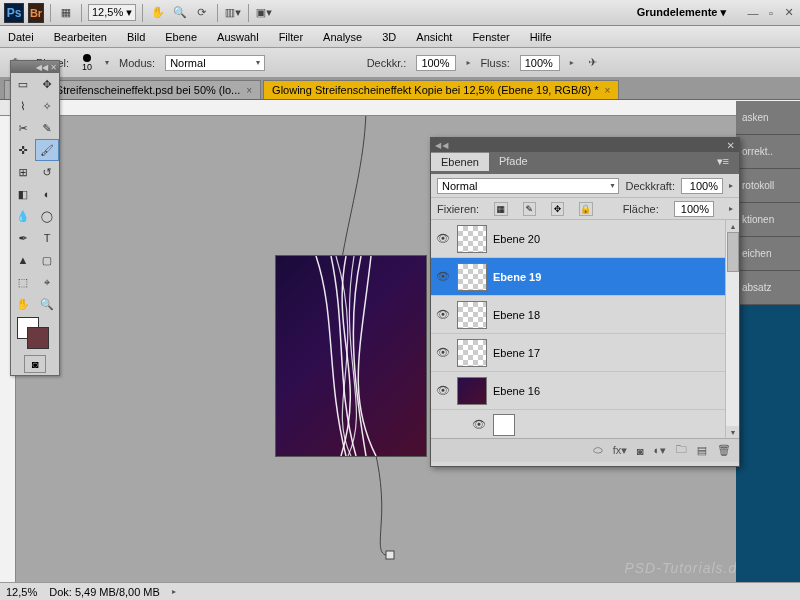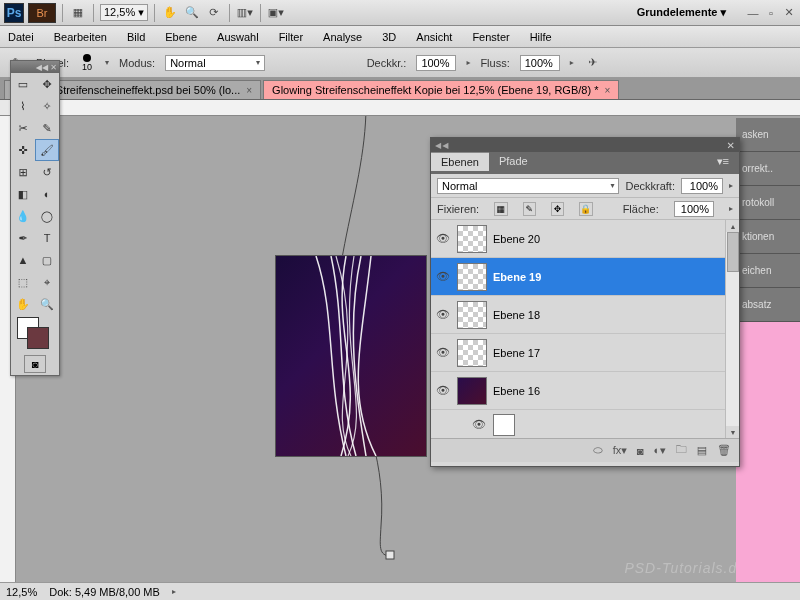--- a/index.html
+++ b/index.html
@@ -1,40 +1,40 @@
 <!DOCTYPE html>
 <html><head>
 <meta charset="utf-8">
 <style>
 * { margin: 0; padding: 0; box-sizing: border-box; font-family: Tahoma, Arial, sans-serif; font-size: 11px; }
 body { background: #b8b8b8; width: 800px; height: 600px; overflow: hidden; position: relative; }
 
 .menubar-top { height: 26px; background: linear-gradient(#e8e8e8, #d0d0d0); border-bottom: 1px solid #888; display: flex; align-items: center; padding: 0 4px; gap: 4px; }
 .ps-logo { width: 20px; height: 20px; background: #051e3e; color: #5ba8e8; font-weight: bold; display: flex; align-items: center; justify-content: center; font-size: 12px; border: 1px solid #333; }
-.br-logo { width: 28px; height: 20px; background: #3a2010; color: #e89050; font-weight: normal; display: flex; align-items: center; justify-content: center; font-size: 11px; border: 1px solid #333; }
+.br-logo { width: 16px; height: 20px; background: #3a2010; color: #e89050; font-weight: bold; display: flex; align-items: center; justify-content: center; font-size: 11px; border: 1px solid #333; }
 .top-sep { width: 1px; height: 18px; background: #999; margin: 0 2px; }
 .top-icon { width: 18px; height: 18px; display: flex; align-items: center; justify-content: center; color: #444; cursor: pointer; }
 .zoom-select { font-size: 11px; padding: 1px 3px; border: 1px solid #999; background: #f0f0f0; }
 .workspace-label { margin-left: auto; font-weight: bold; padding: 2px 8px; }
 .window-btns { display: flex; gap: 4px; margin-left: 8px; }
 .wbtn { width: 14px; height: 14px; display: flex; align-items: center; justify-content: center; color: #555; cursor: pointer; }
 
 .menubar { height: 22px; background: linear-gradient(#e8e8e8, #d5d5d5); border-bottom: 1px solid #999; display: flex; align-items: center; padding: 0 8px; gap: 20px; }
 .menuitem { cursor: pointer; }
 
 .optionsbar { height: 30px; background: linear-gradient(#e0e0e0, #cdcdcd); border-bottom: 1px solid #999; display: flex; align-items: center; padding: 0 8px; gap: 10px; }
 .opt-label { color: #333; }
 .opt-field { background: white; border: 1px solid #999; padding: 1px 4px; min-width: 40px; display: inline-block; }
 .opt-dropdown { background: white; border: 1px solid #999; padding: 1px 4px; min-width: 100px; display: inline-flex; align-items: center; justify-content: space-between; }
 .brush-dot { width: 8px; height: 8px; background: #000; border-radius: 50%; margin: 0 4px; }
 .tiny-arrow { font-size: 8px; color: #555; }
 
 .tabsbar { height: 22px; background: #989898; border-bottom: 1px solid #666; display: flex; align-items: flex-end; padding: 0 4px; }
 .doctab { background: #aaa; padding: 3px 8px; border: 1px solid #777; border-bottom: none; display: flex; align-items: center; gap: 6px; margin-right: 2px; cursor: pointer; }
-.doctab.active { background: #fca5a5; }
+.doctab.active { background: #eab308; }
 .tab-close { font-size: 10px; color: #555; }
 
 .workarea { position: absolute; top: 100px; left: 0; right: 0; bottom: 18px; background: #a7a7a7; }
 .ruler-h { position: absolute; top: 0; left: 16px; right: 0; height: 16px; background: #f2f2f2; border-bottom: 1px solid #888; }
 .ruler-v { position: absolute; top: 16px; left: 0; width: 16px; bottom: 0; background: #f2f2f2; border-right: 1px solid #888; }
 .ruler-corner { position: absolute; top: 0; left: 0; width: 16px; height: 16px; background: #e8e8e8; border-right: 1px solid #888; border-bottom: 1px solid #888; }
 .canvas-zone { position: absolute; top: 16px; left: 16px; right: 0; bottom: 0; background: #a7a7a7; }
 
 .artwork { position: absolute; left: 260px; top: 140px; width: 150px; height: 200px; background: linear-gradient(135deg, #1a0b3a 0%, #2e0d4d 40%, #4a0e2e 100%); box-shadow: 0 0 0 1px #555; }
 
@@ -43,21 +43,21 @@
 .toolbox { position: absolute; top: 60px; left: 10px; width: 50px; background: #cfcfcf; border: 1px solid #666; box-shadow: 1px 1px 3px rgba(0,0,0,0.3); z-index: 10; }
 .toolbox-header { height: 12px; background: linear-gradient(#888, #666); display: flex; justify-content: flex-end; align-items: center; padding: 0 2px; }
 .toolbox-grid { display: grid; grid-template-columns: 1fr 1fr; }
 .tool-btn { width: 24px; height: 22px; border: 1px solid transparent; display: flex; align-items: center; justify-content: center; cursor: pointer; color: #333; }
 .tool-btn.active { background: #aac8e8; border: 1px solid #5588bb; }
 .swatch-area { padding: 4px; position: relative; height: 38px; }
 .swatch-fg { position: absolute; width: 22px; height: 22px; background: #fff; border: 1px solid #333; top: 2px; left: 6px; }
 .swatch-bg { position: absolute; width: 22px; height: 22px; background: #6b3940; border: 1px solid #333; top: 12px; left: 16px; }
 .qm-btn { width: 22px; height: 18px; margin: 2px auto; border: 1px solid #888; display: flex; align-items: center; justify-content: center; }
 
-.panels-right { position: absolute; top: 118px; right: 0; width: 64px; bottom: 18px; background: #f9a8d4; z-index: 2; }
+.panels-right { position: absolute; top: 101px; right: 0; width: 64px; bottom: 18px; background: #0c4a6e; z-index: 2; }
 .panel-tab { background: #7a7a7a; color: #ddd; padding: 5px 6px; border-bottom: 1px solid #555; font-size: 10px; cursor: pointer; height: 34px; display: flex; align-items: center; }
 
 .layers-panel { position: absolute; top: 137px; left: 430px; width: 310px; height: 330px; background: #d8d8d8; border: 1px solid #555; box-shadow: 2px 2px 6px rgba(0,0,0,0.4); z-index: 20; }
 .lp-header { height: 14px; background: #545454; display: flex; justify-content: space-between; align-items: center; padding: 0 4px; }
 .lp-header-dots { color: #aaa; font-size: 8px; letter-spacing: 1px; }
 .lp-header-x { color: #ccc; cursor: pointer; font-size: 10px; }
 .lp-tabs { height: 22px; background: #6a6a6a; display: flex; align-items: flex-start; }
 .lp-tab { padding: 3px 10px; color: #ddd; cursor: pointer; }
 .lp-tab.active { background: #d8d8d8; color: #222; border-top: 1px solid #888; }
 .lp-options-row { height: 24px; display: flex; align-items: center; padding: 0 6px; gap: 6px; border-bottom: 1px solid #bbb; }

